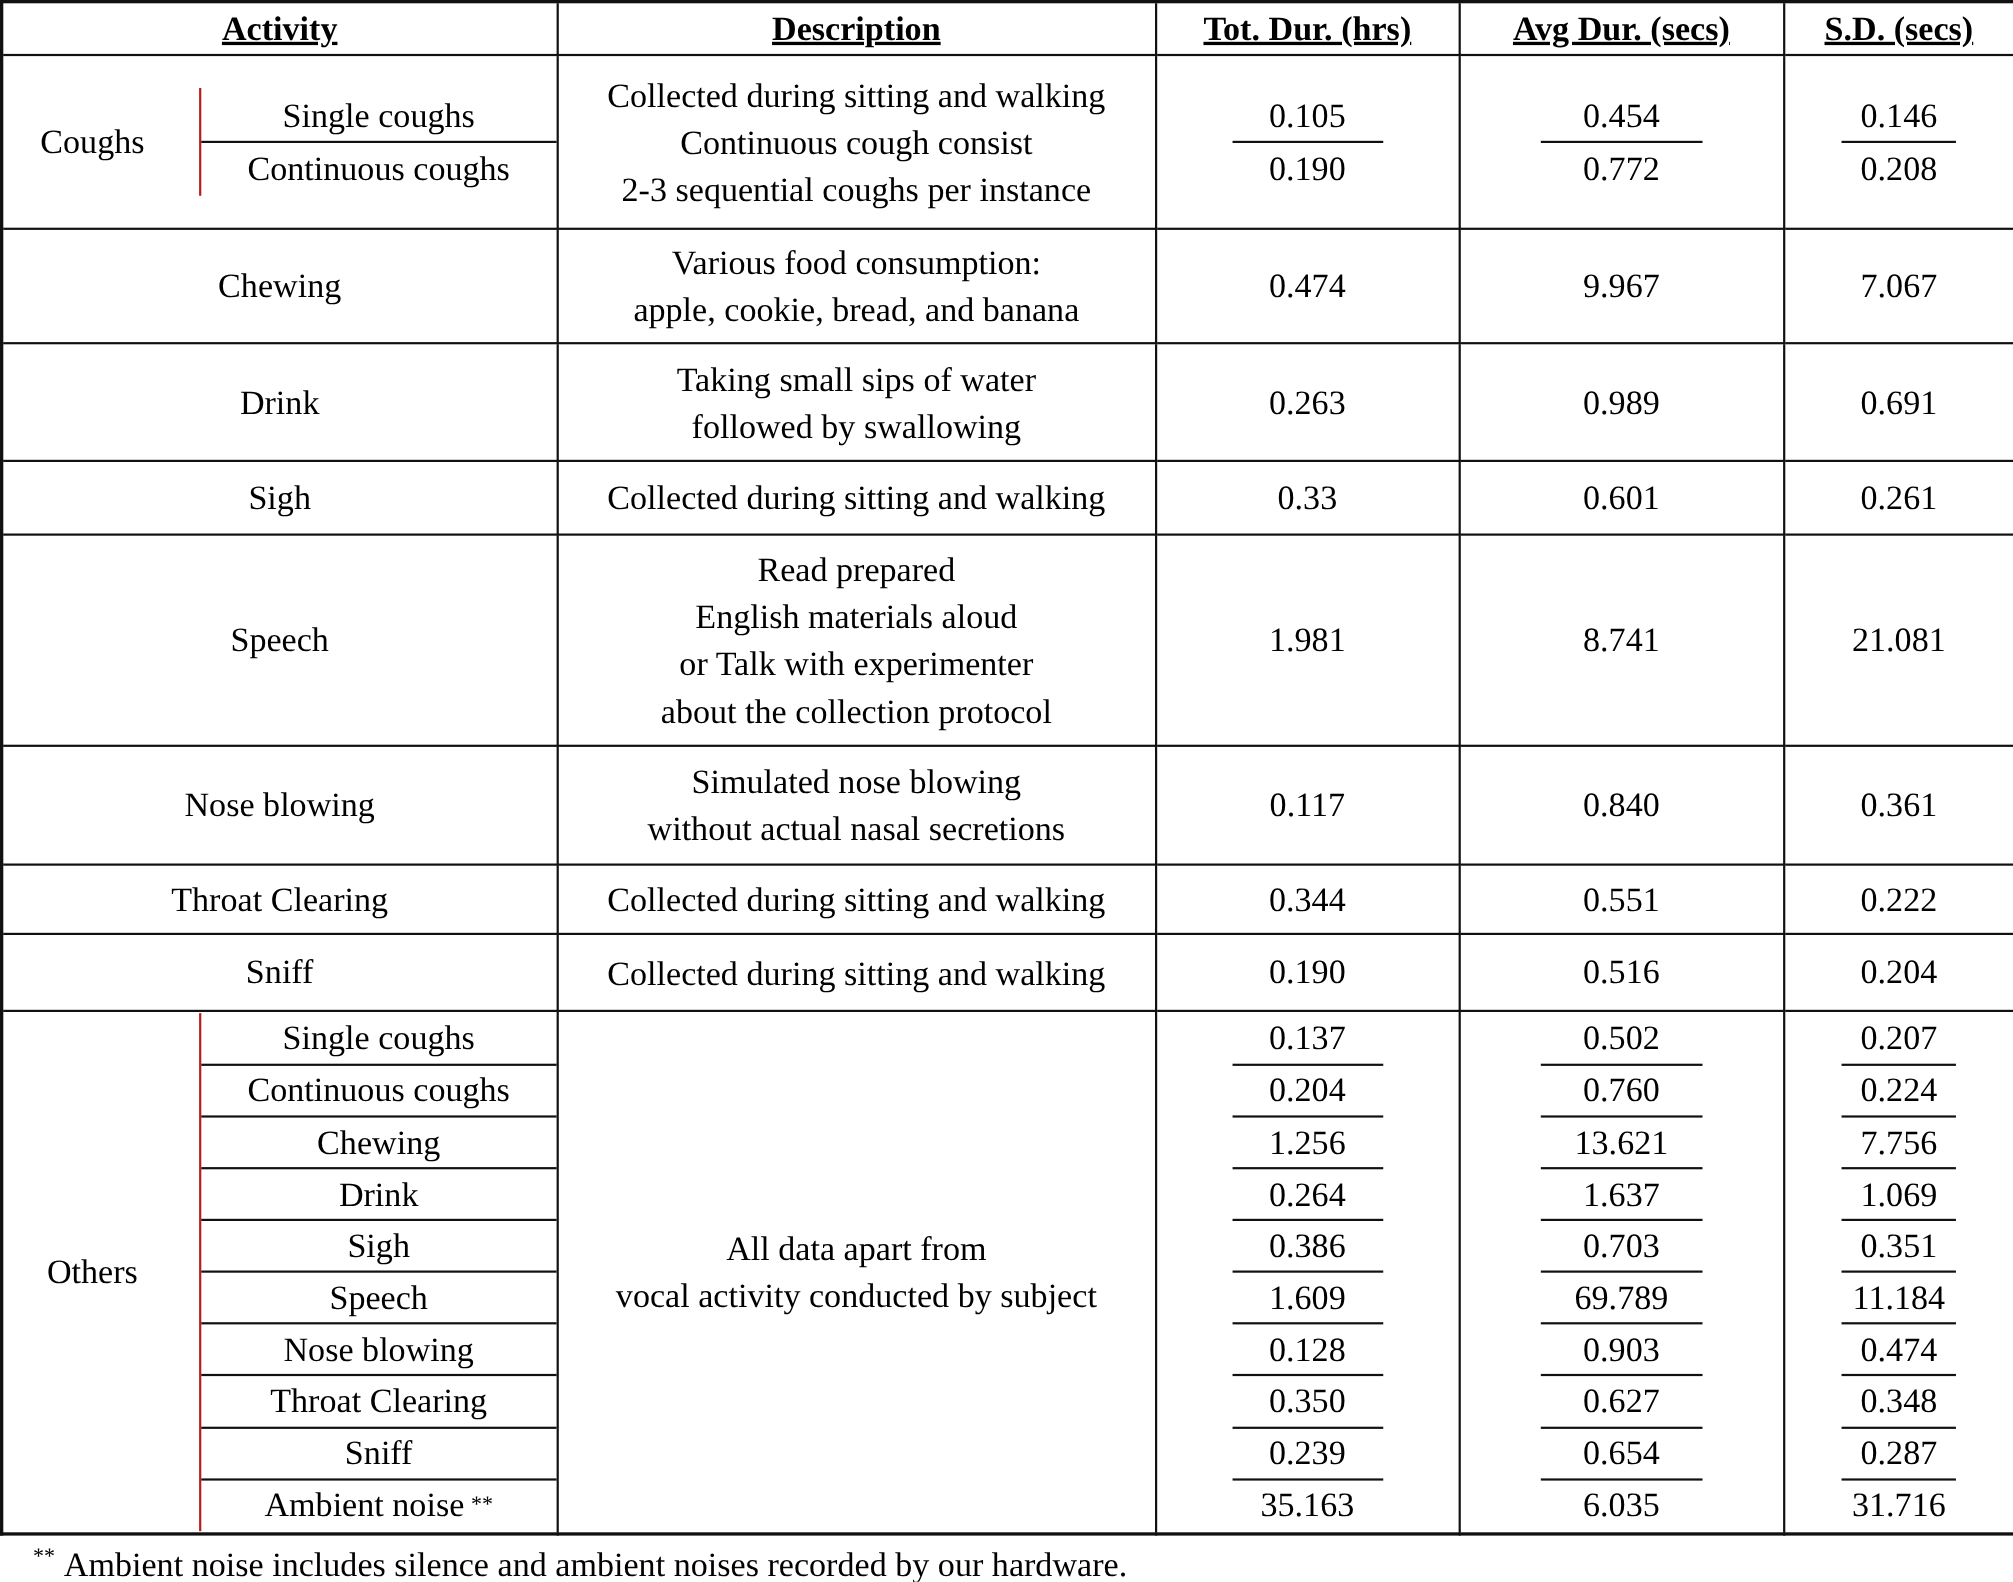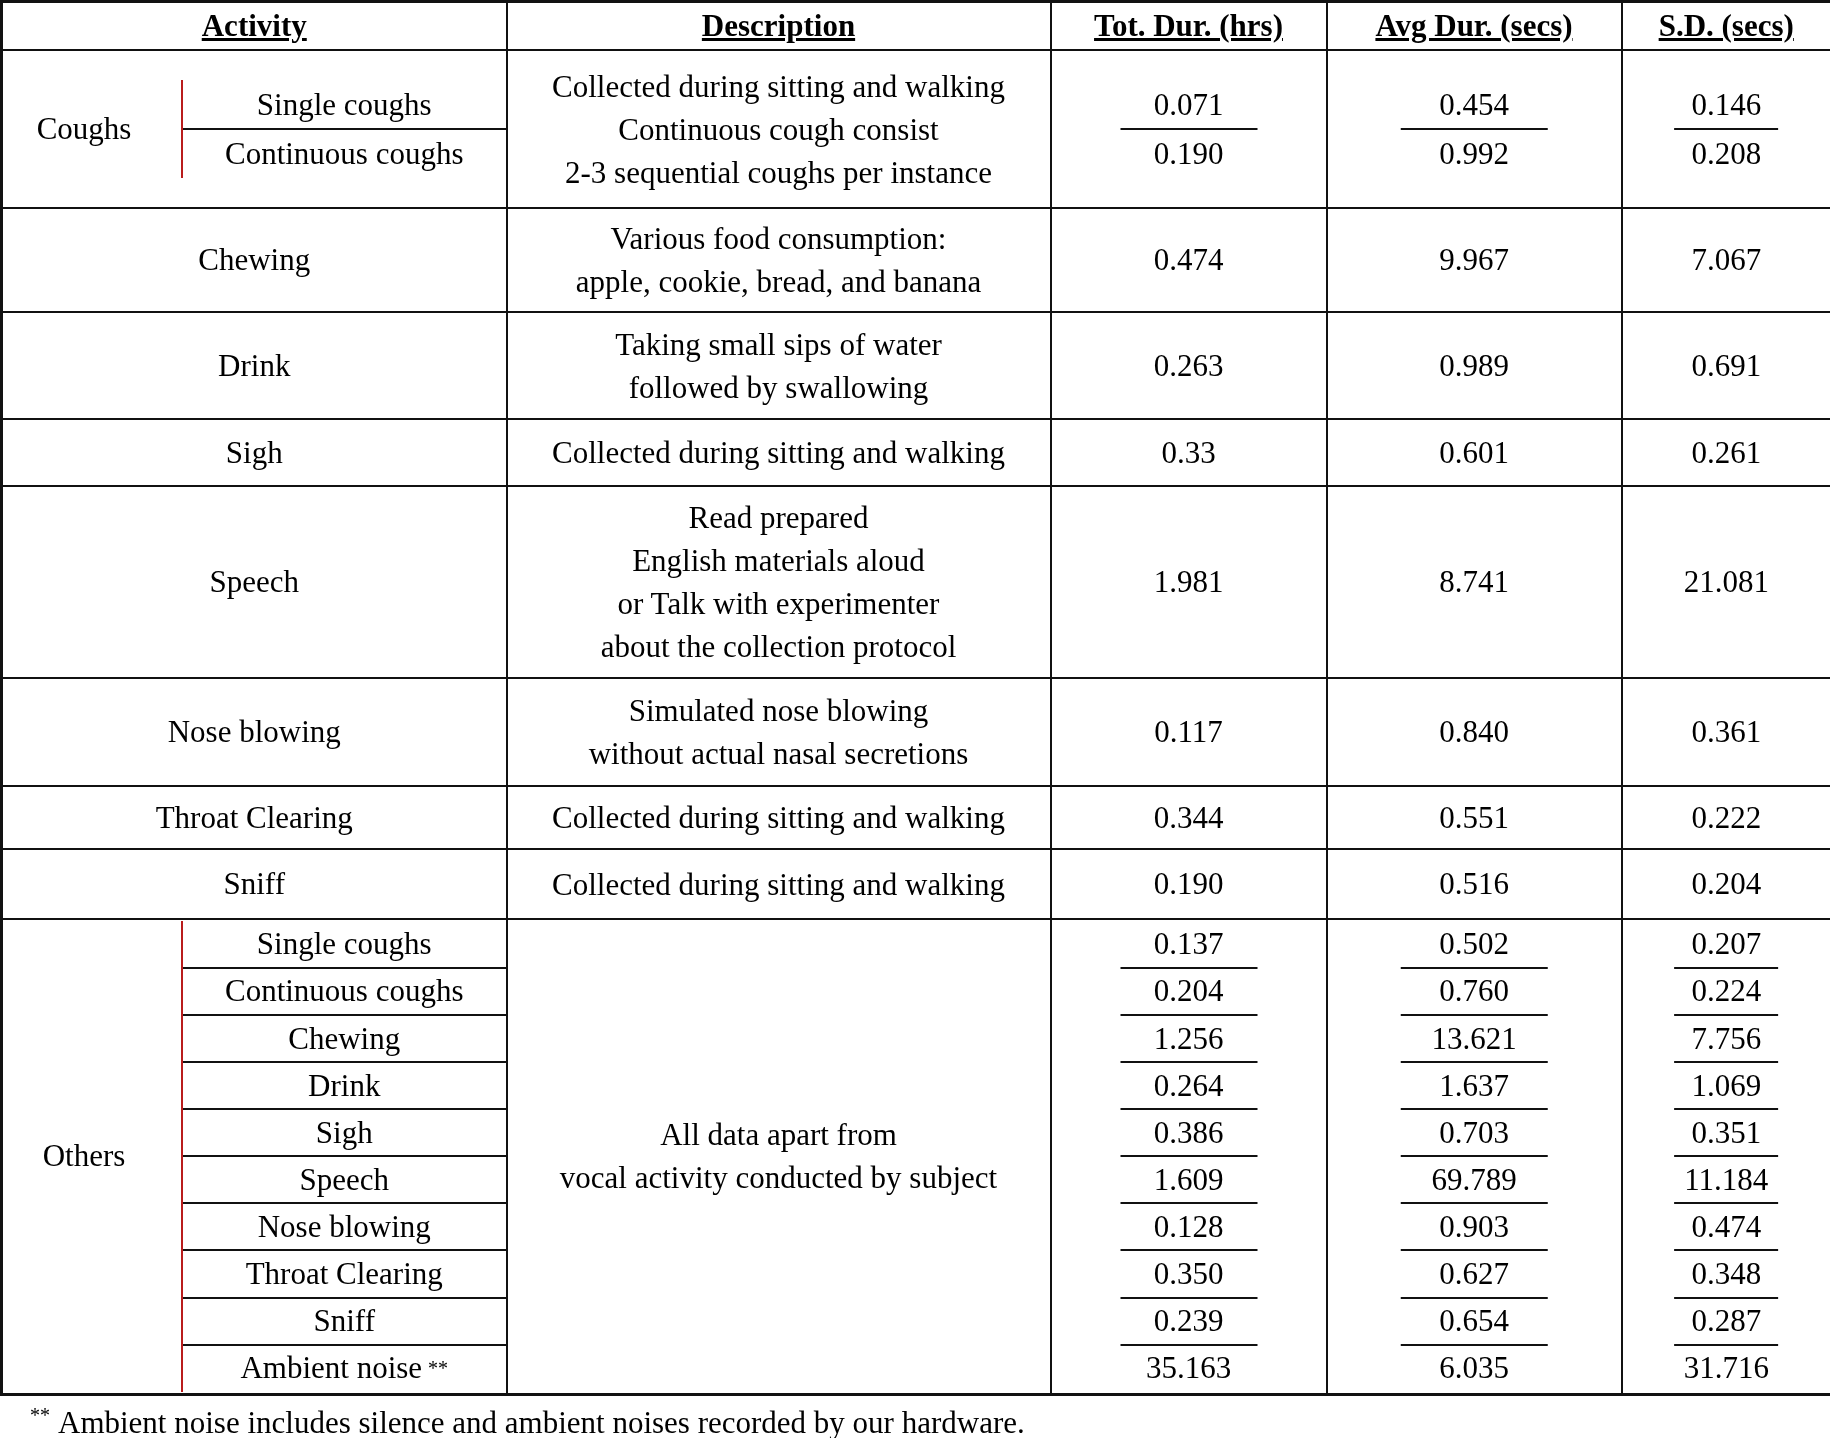--- a/index.html
+++ b/index.html
@@ -87,28 +87,28 @@
         </div>
       </div>
     </td>
     <td>
       <div class="dline">Collected during sitting and walking</div>
       <div class="dline">Continuous cough consist</div>
       <div class="dline">2-3 sequential coughs per instance</div>
     </td>
     <td>
       <div class="vstack partial">
-        <div class="srow">0.071</div>
+        <div class="srow">0.105</div>
         <div class="srow">0.190</div>
       </div>
     </td>
     <td>
       <div class="vstack partial">
         <div class="srow">0.454</div>
-        <div class="srow">0.992</div>
+        <div class="srow">0.772</div>
       </div>
     </td>
     <td>
       <div class="vstack partial">
         <div class="srow">0.146</div>
         <div class="srow">0.208</div>
       </div>
     </td>
   </tr>
 

